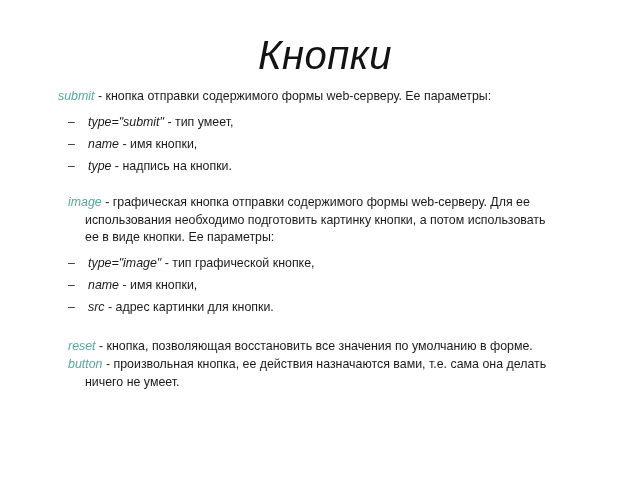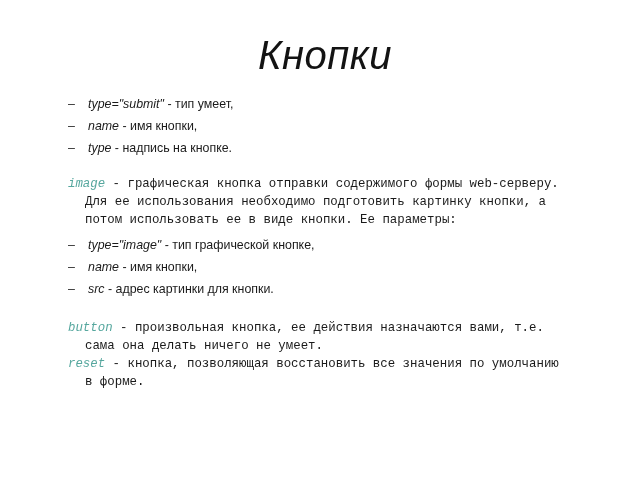--- a/index.html
+++ b/index.html
@@ -60,21 +60,20 @@
     text-indent: 0;
   }
   
   .lvl1.hang {
     padding-left: 85px;
     text-indent: -17px;
   }
   .lvl1.hang.deep {
     padding-left: 85px;
     text-indent: -17px;
-    font-family: Liberation Mono, monospace;
   }
 
   
   .lvl2 {
     position: relative;
     margin: 0;
     padding: 0 80px 0 88px;
     font-size: 12.4px;
     line-height: 22px;
     color: #1a1a1a;
@@ -105,41 +104,42 @@
 </style>
 </head>
 <body>
 
 <div class="slide">
 
   <div class="slide-title">Кнопки</div>
 
   <div class="body-area">
 
+    <p class="lvl1"><span class="kw">submit</span><span> - кнопка отправки содержимого формы web-серверу. Ее параметры:</span></p>
 
     <div class="gap-sm spacer-block"></div>
 
     <p class="lvl2"><span class="dash">–</span><span class="param">type="submit"</span><span> - тип умеет,</span></p>
 
     <p class="lvl2"><span class="dash">–</span><span class="param">name</span><span> - имя кнопки,</span></p>
 
-    <p class="lvl2"><span class="dash">–</span><span class="param">type</span><span> - надпись на кнопке.</span></p>
+    <p class="lvl2"><span class="dash">–</span><span class="param">type</span><span> - надпись на кнопки.</span></p>
 
     <div class="gap-md spacer-block"></div>
 
     <p class="lvl1 hang deep"><span class="kw">image</span><span> - графическая кнопка отправки содержимого формы web-серверу. Для ее использования необходимо подготовить картинку кнопки, а потом использовать ее в виде кнопки. Ее параметры:</span></p>
 
     <div class="gap-sm spacer-block"></div>
 
     <p class="lvl2"><span class="dash">–</span><span class="param">type="image"</span><span> - тип графической кнопке,</span></p>
 
     <p class="lvl2"><span class="dash">–</span><span class="param">name</span><span> - имя кнопки,</span></p>
 
     <p class="lvl2"><span class="dash">–</span><span class="param">src</span><span> - адрес картинки для кнопки.</span></p>
 
     <div class="gap-lg spacer-block"></div>
 
+    <p class="lvl1 hang deep"><span class="kw">reset</span><span> - кнопка, позволяющая восстановить все значения по умолчанию в форме.</span></p>
+
     <p class="lvl1 hang deep"><span class="kw">button</span><span> - произвольная кнопка, ее действия назначаются вами, т.е. сама она делать ничего не умеет.</span></p>
-
-    <p class="lvl1 hang deep"><span class="kw">reset</span><span> - кнопка, позволяющая восстановить все значения по умолчанию в форме.</span></p>
 
   </div>
 </div>
 
 </body></html>

